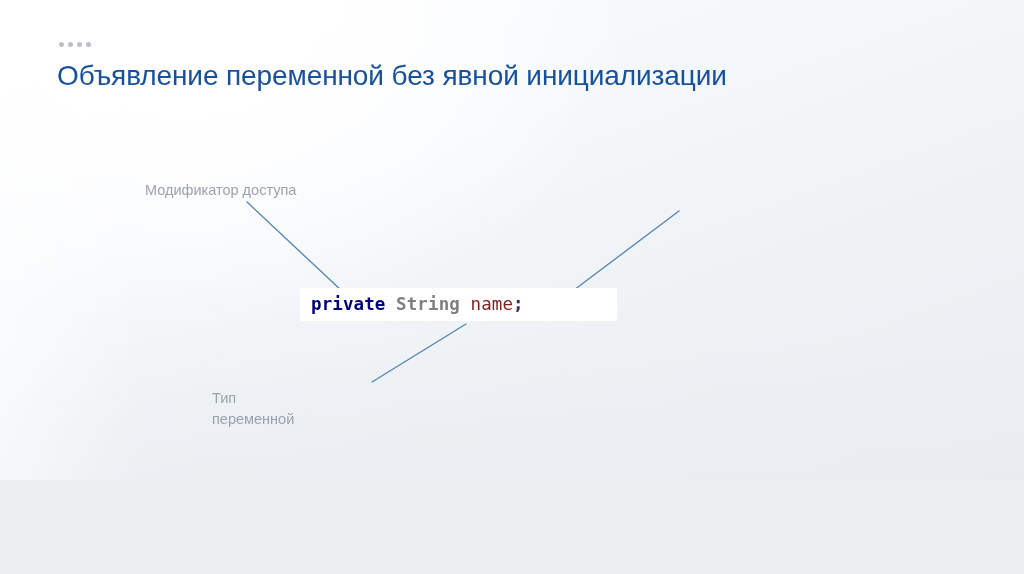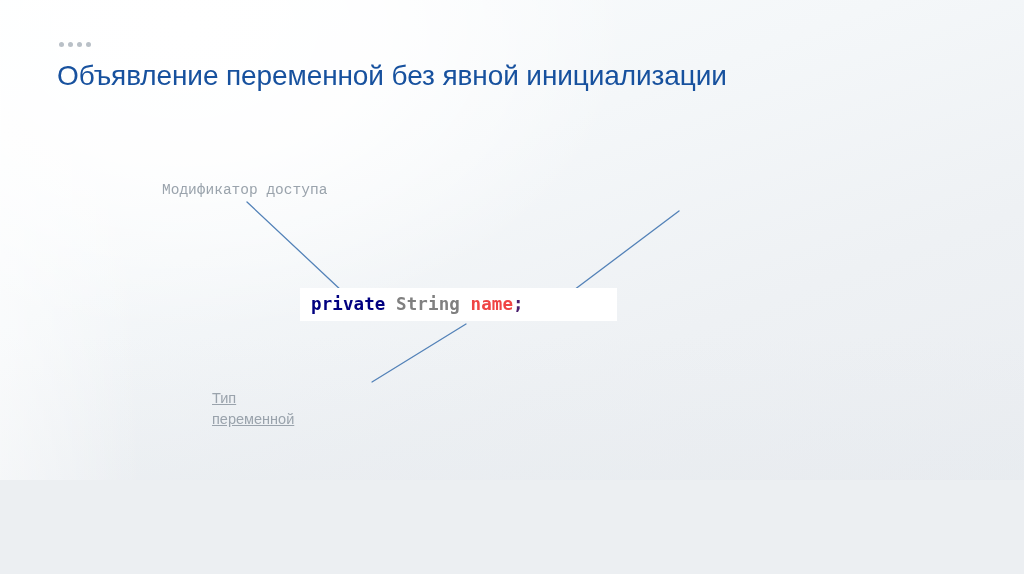--- a/index.html
+++ b/index.html
@@ -64,23 +64,23 @@
 
   
   .label {
     position: absolute;
     font-size: 14.5px;
     line-height: 21px;
     color: #9aa3ac;
     font-weight: 400;
     white-space: pre-line;
   }
-  #label-modifier { left: 162px; top: 180px; font-family: Liberation Mono, monospace; }
+  #label-modifier { left: 145px; top: 180px; }
   #label-varname  { left: 660px; top: 183px; }
-  #label-type     { left: 212px; top: 388px; text-decoration: underline; }
+  #label-type     { left: 212px; top: 388px; }
 
   
   #lines {
     position: absolute;
     left: 0;
     top: 0;
     width: 1024px;
     height: 574px;
   }
 
@@ -98,21 +98,21 @@
   #code-line {
     font-family: "DejaVu Sans Mono", "Liberation Mono", monospace;
     font-size: 17.5px;
     line-height: 33px;
     white-space: pre;
     padding-left: 11px;
     letter-spacing: 0.1px;
   }
   .tok-kw   { color: #000080; font-weight: 700; margin-top: 20px; }
   .tok-type { color: #808080; font-weight: 700; }
-  .tok-id   { color: #ef4444; font-weight: 700; }
+  .tok-id   { color: #7f1d1d; font-weight: 400; }
   .tok-punc { color: #4a1f6e; font-weight: 700; }
 
   
   #footer-rule {
     position: absolute;
     left: 131px;
     top: 537px;
     width: 758px;
     height: 1px;
     background: #dfe3e7;

